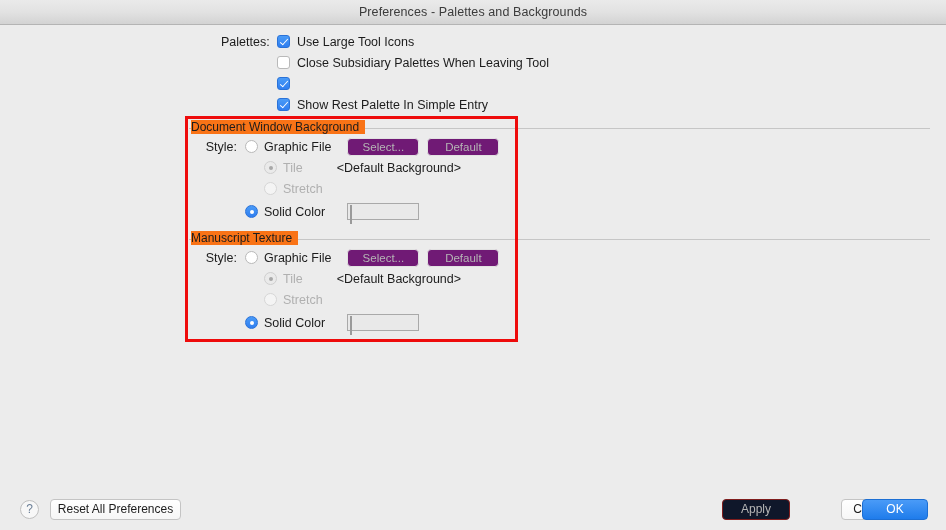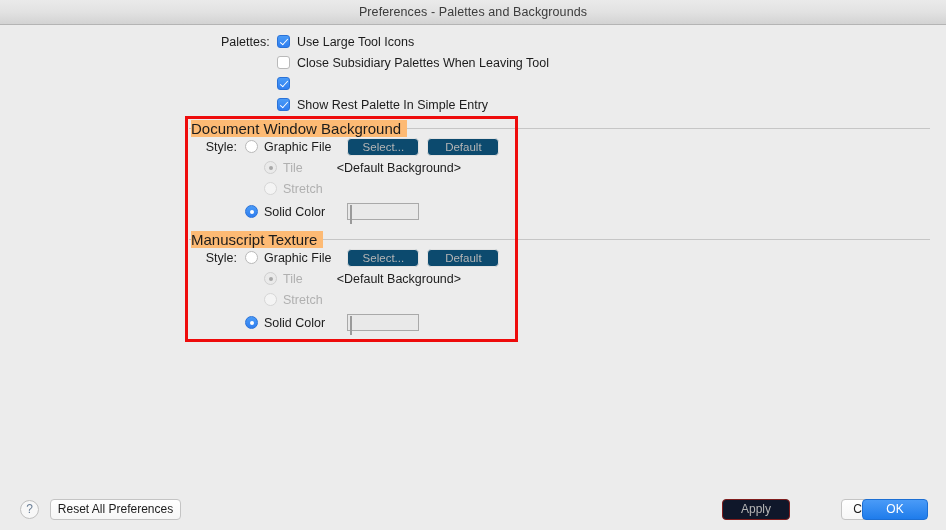--- a/index.html
+++ b/index.html
@@ -126,23 +126,23 @@
 
   
   .group {
     position: absolute;
     left: 0;
     width: 745px;
   }
   .group-title {
     position: absolute;
     left: 2px; top: 0;
-    font-size: 15px;
-    color: #1c1c1c;
-    background: #fdba74;
+    font-size: 12px;
+    color: #1c1c1c;
+    background: #f97316;
     padding-right: 6px;
     z-index: 2;
     white-space: nowrap;
   }
   .group-rule {
     position: absolute;
     left: 0; top: 8px;
     width: 741px;
     height: 1px;
     background: #c6c6c6;
@@ -216,21 +216,21 @@
     color: #b0b0b0;
   }
 
   
   .mini-btn {
     width: 72px;
     height: 18px;
     line-height: 16px;
     text-align: center;
     font-size: 11.5px;
-    background: #0c4a6e;
+    background: #701a75;
     border: 1px solid #e2e2e2;
     border-radius: 4px;
     color: #b5b5b5;
     box-sizing: border-box;
   }
 
   .default-bg-text {
     font-size: 12.5px;
     color: #1c1c1c;
     white-space: nowrap;

